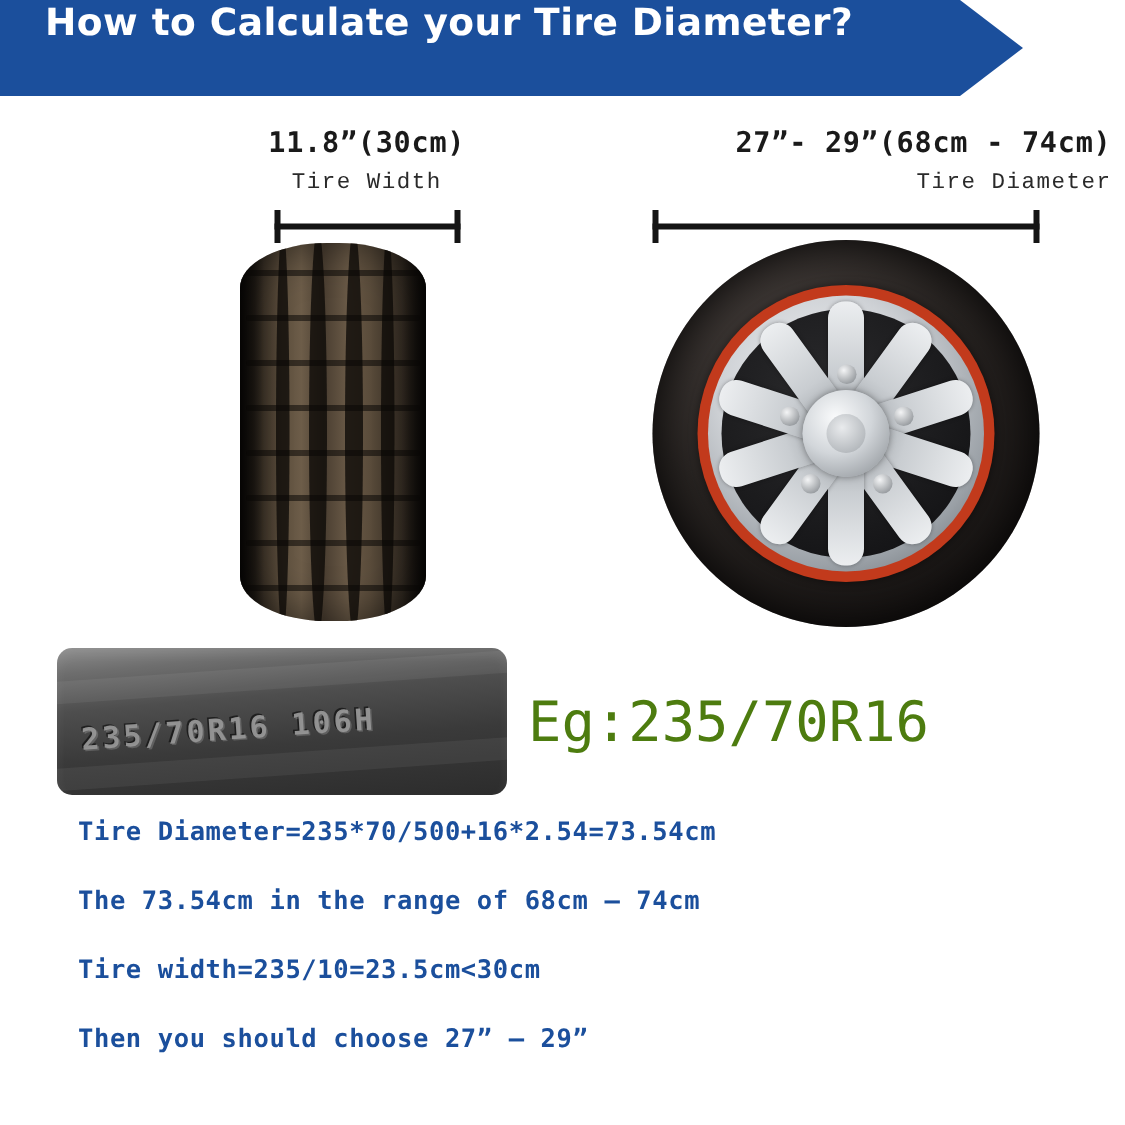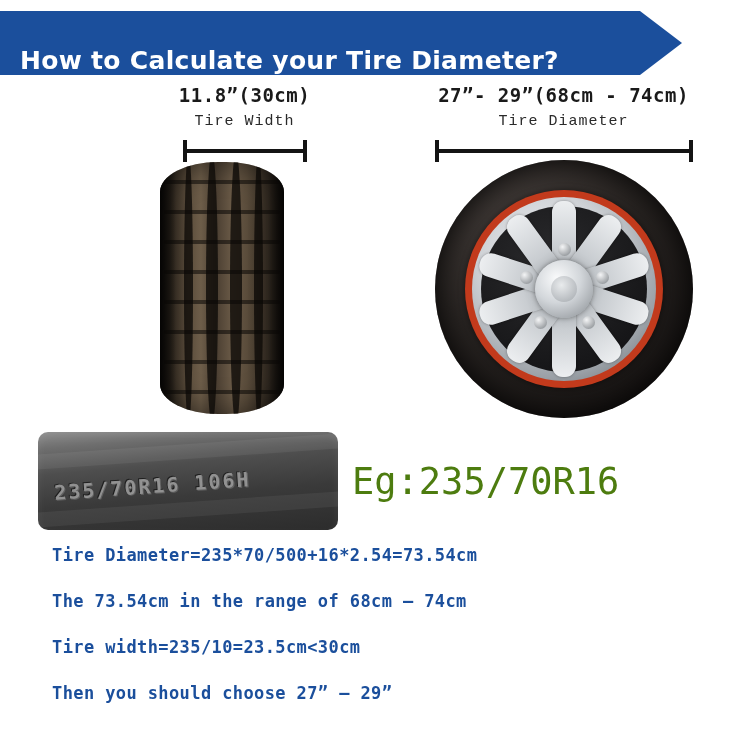--- a/index.html
+++ b/index.html
@@ -12,27 +12,27 @@
     height: 750px;
     font-family: "DejaVu Sans", sans-serif;
     position: relative;
     overflow: hidden;
   }
 
   
   .header {
     position: absolute;
     left: 0;
-    top: 11px;
+    top: 0;
     width: 640px;
     height: 64px;
     background: #1b4f9c;
     display: flex;
-    align-items: flex-end;
-    padding-left: 20px;
+    align-items: flex-start;
+    padding-left: 30px;
     box-sizing: border-box;
   }
   .header::after {
     content: "";
     position: absolute;
     right: -42px;
     top: 0;
     width: 0;
     height: 0;
     border-top: 32px solid transparent;
@@ -63,21 +63,21 @@
     left: 96px;
     top: 20px;
     width: 205px;
     text-align: center;
   }
   .diam-block {
     position: absolute;
     left: 340px;
     top: 20px;
     width: 355px;
-    text-align: center;
+    text-align: right;
   }
 
   .measure-value {
     font-family: "DejaVu Sans Mono", monospace;
     font-size: 19px;
     font-weight: bold;
     color: #1a1a1a;
     letter-spacing: 0.5px;
     white-space: nowrap;
   }

